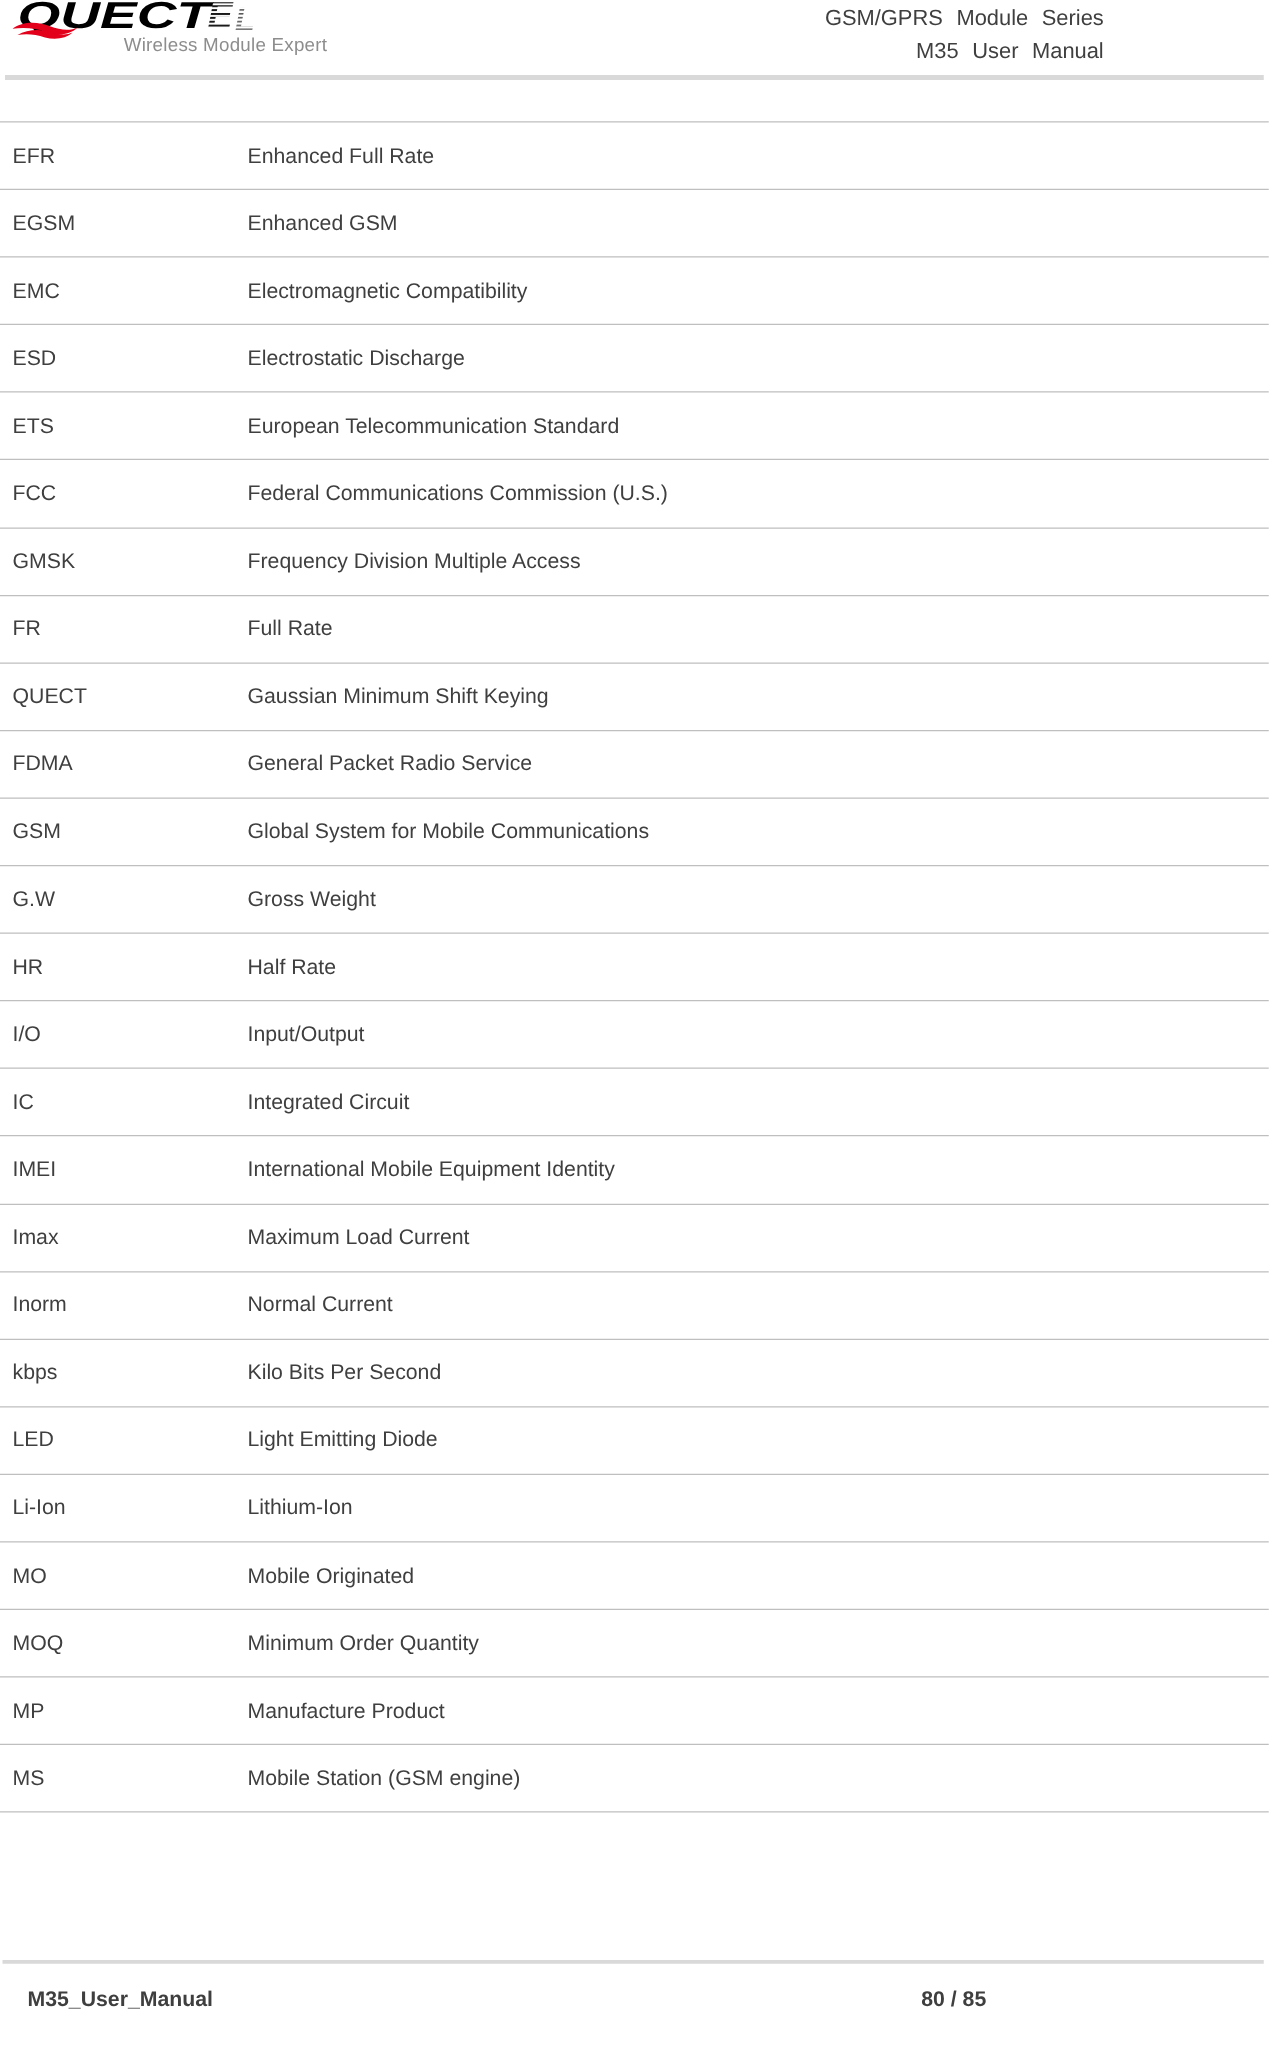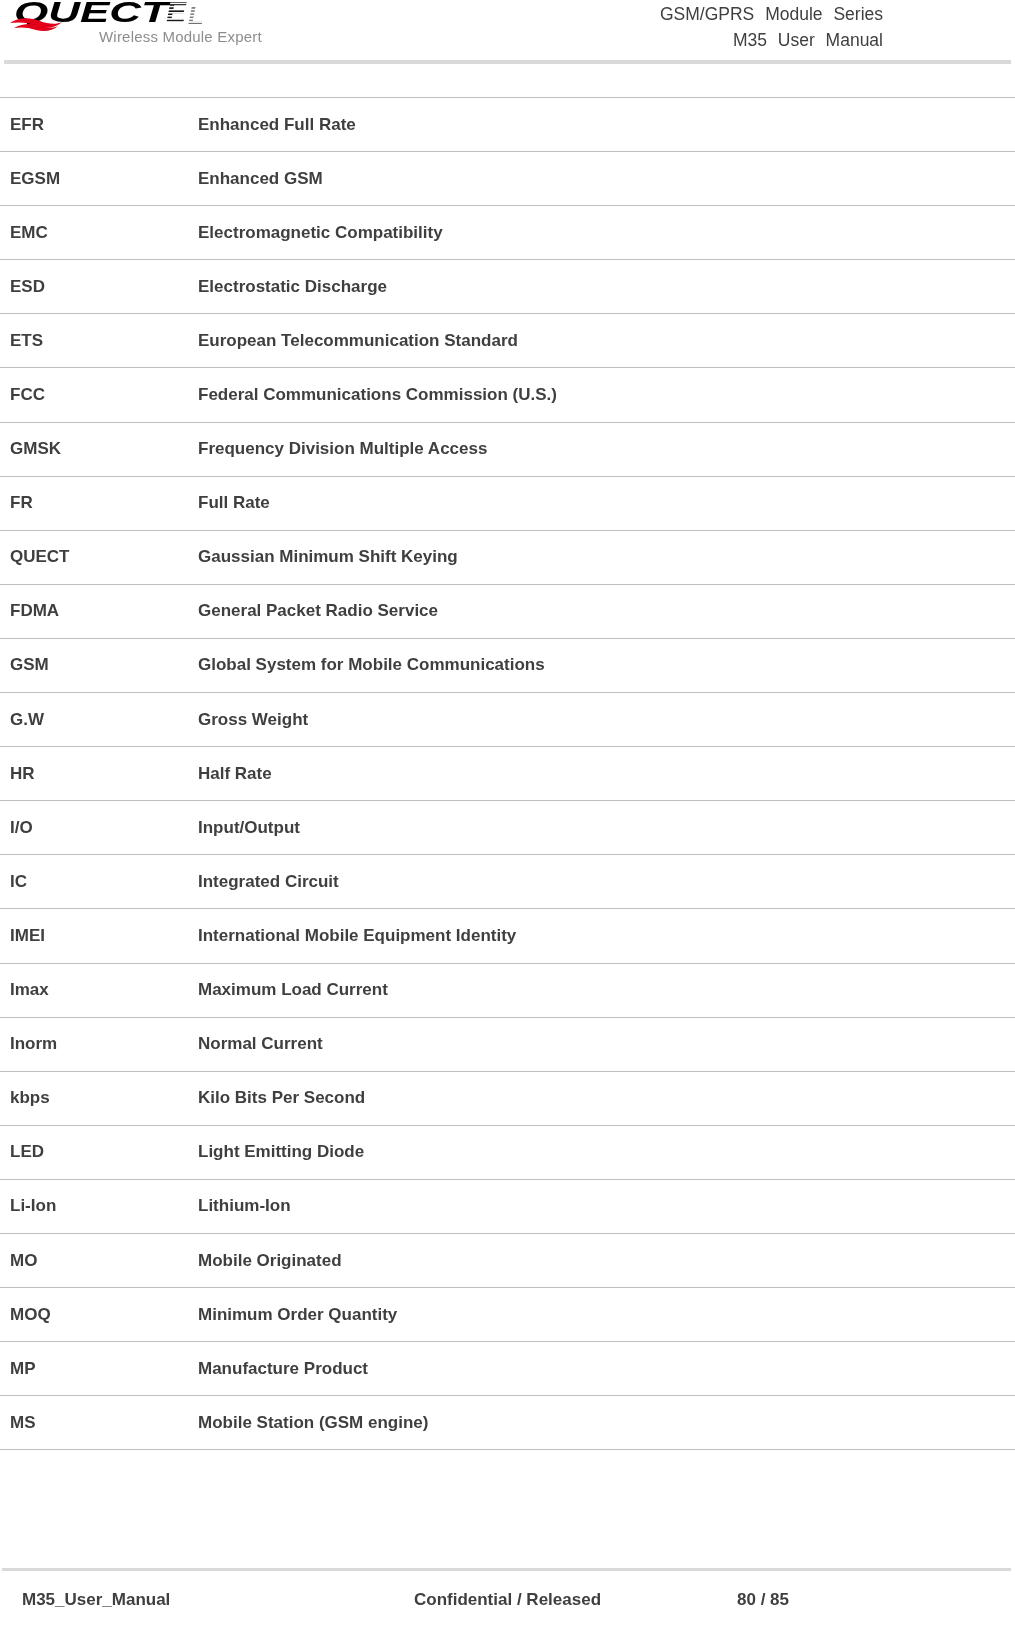--- a/index.html
+++ b/index.html
@@ -78,21 +78,21 @@
     table-layout: fixed;
   }
   .abbr-table tr {
     height: 54.1px;
   }
   .abbr-table td {
     border-top: 1px solid #bfbfbf;
     border-bottom: 1px solid #bfbfbf;
     padding: 0 0 0 10px;
     font-size: 17px;
-    font-weight: 700;
+    font-weight: 400;
     color: #3f3f3f;
     vertical-align: middle;
     line-height: 20px;
   }
   .abbr-table td.col-term { width: 178px; }
   .abbr-table td.col-desc { width: 832px; padding-left: 10px; }
 
   
   .page-footer {
     position: absolute;
@@ -264,15 +264,14 @@
       <tr>
         <td class="col-term">MS</td>
         <td class="col-desc">Mobile Station (GSM engine)</td>
       </tr>
     </tbody>
 </table>
 
 <div class="page-footer">
   <div class="footer-rule"></div>
   <div class="footer-left">M35_User_Manual</div>
-  <div class="footer-center">Confidential / Released</div>
   <div class="footer-right">80 / 85</div>
 </div>
 
 </body></html>

